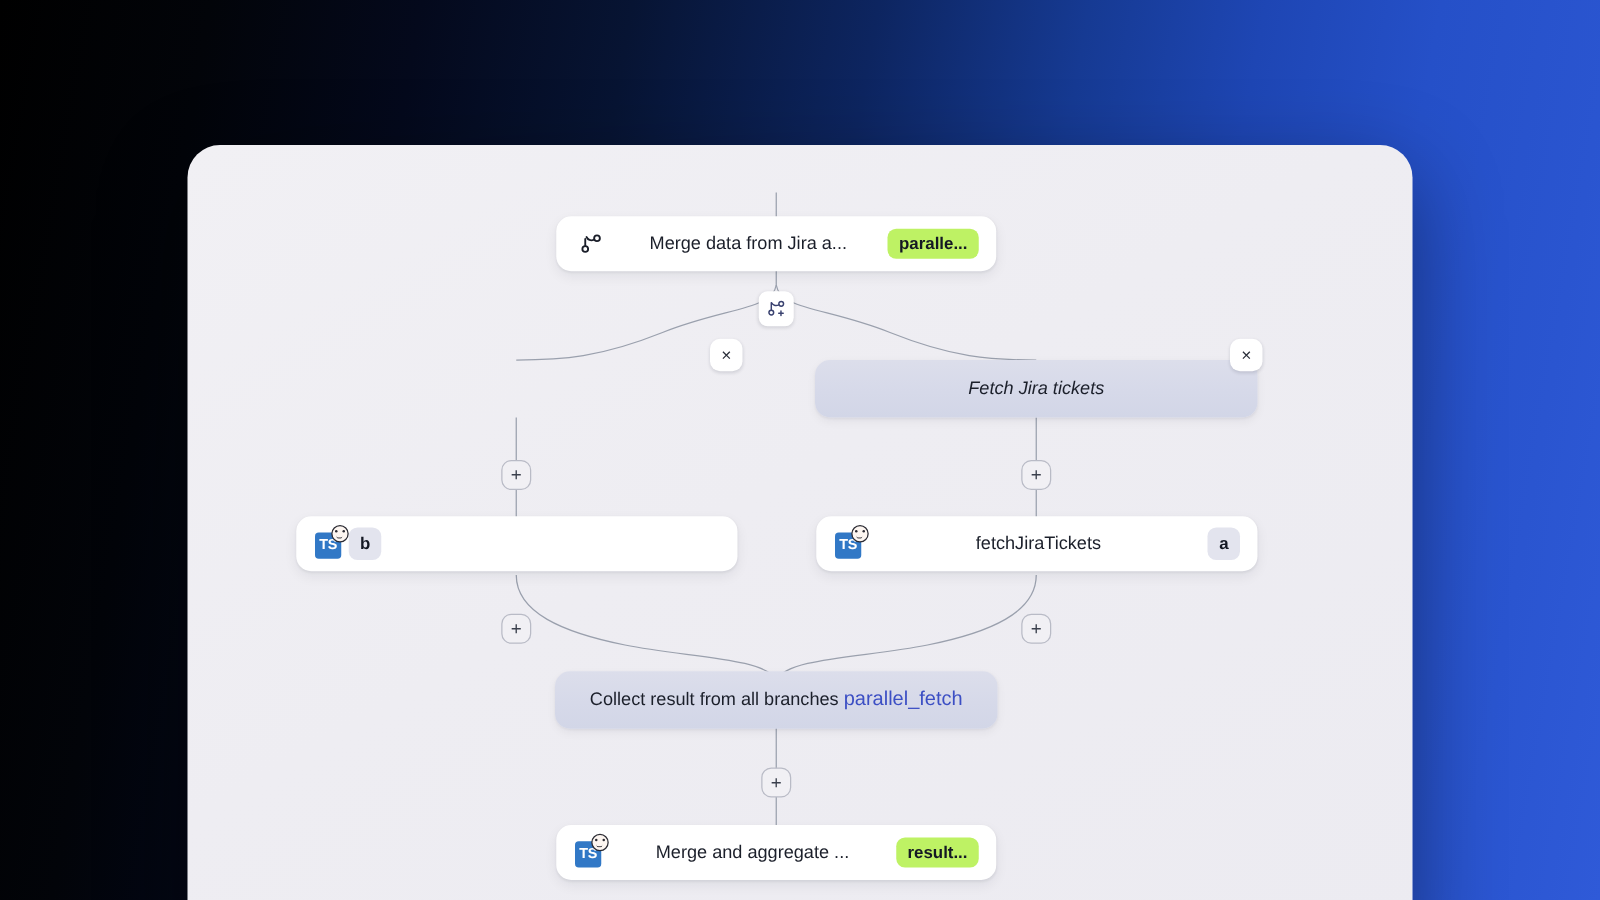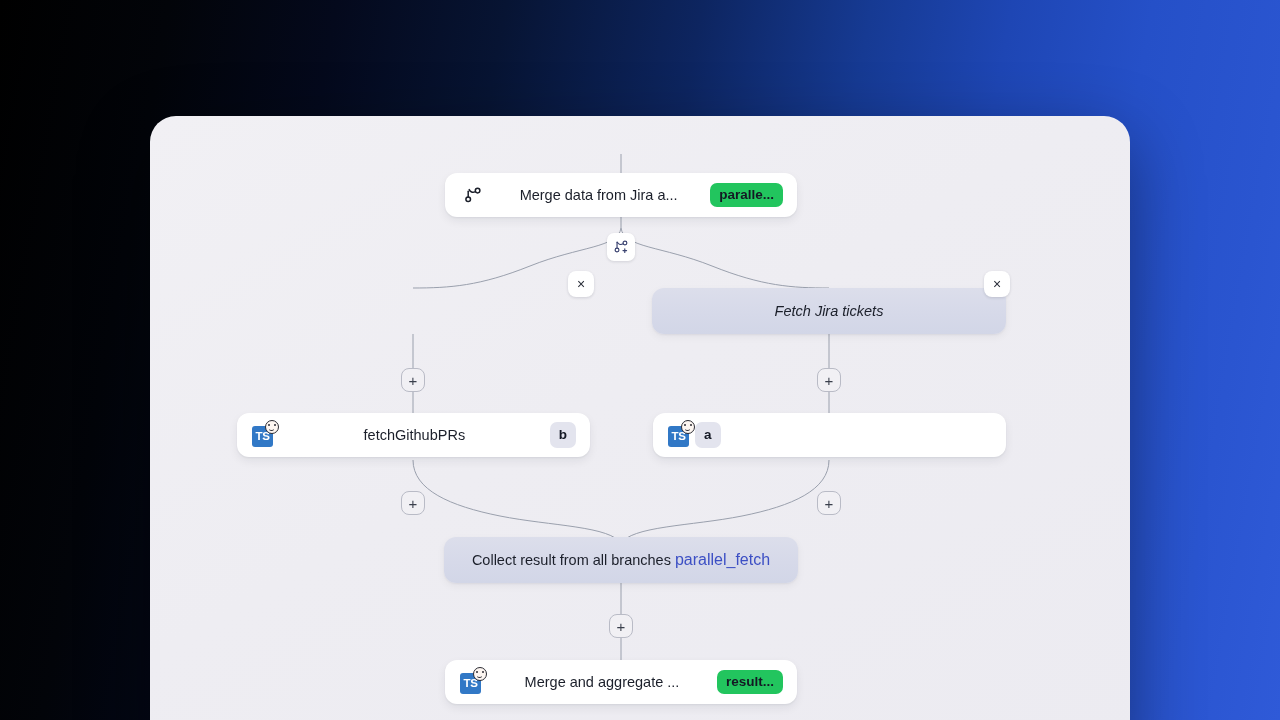--- a/index.html
+++ b/index.html
@@ -93,21 +93,21 @@
   .node-title-left {
     flex: 0 0 auto;
     font-size: 14.5px;
     color: #1b1f2a;
     white-space: nowrap;
   }
 
   
   .pill {
     flex: 0 0 auto;
-    background: #22c55e;
+    background: #bef264;
     color: #141824;
     font-size: 13.5px;
     font-weight: 700;
     border-radius: 7px;
     padding: 5px 9px;
     line-height: 1;
     white-space: nowrap;
   }
 
   .pill-letter {
@@ -313,33 +313,33 @@
 
       <div class="node node-white" style="left:87px; top:297px; width:353px;">
         <span class="icon-slot">
           <span class="ts-badge">
             <span class="ts-square">TS</span>
             <span class="ts-face">
               <span class="ts-smile"></span>
             </span>
           </span>
         </span>
-        <span class="node-title">fetchGithubPRs</span>
         <span class="pill-letter">b</span>
       </div>
 
       <div class="node node-white" style="left:503px; top:297px; width:353px;">
         <span class="icon-slot">
           <span class="ts-badge">
             <span class="ts-square">TS</span>
             <span class="ts-face">
               <span class="ts-smile"></span>
             </span>
           </span>
         </span>
+        <span class="node-title">fetchJiraTickets</span>
         <span class="pill-letter">a</span>
       </div>
 
       <div class="ctrl plus-btn" style="left:251px; top:375px;">
         <span>+</span>
       </div>
 
       <div class="ctrl plus-btn" style="left:667px; top:375px;">
         <span>+</span>
       </div>

